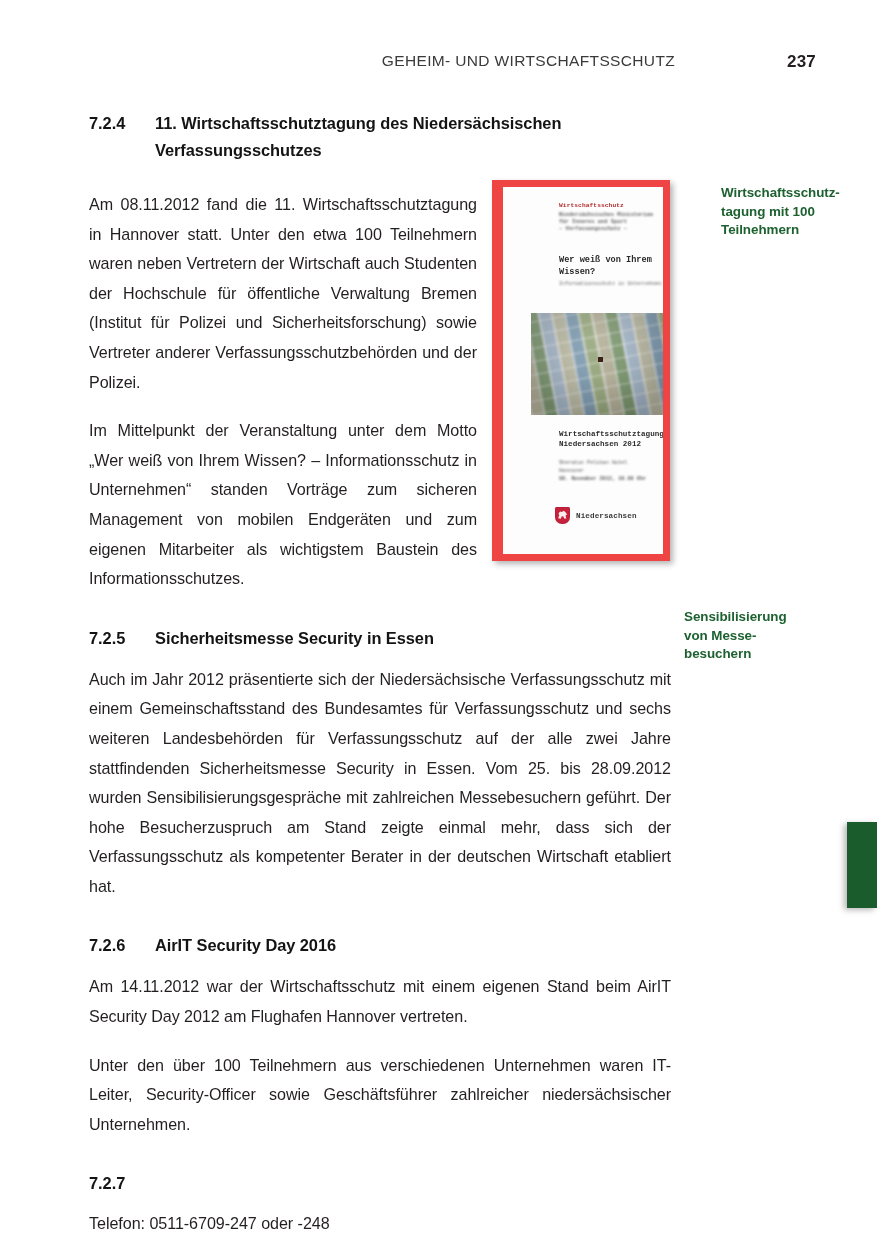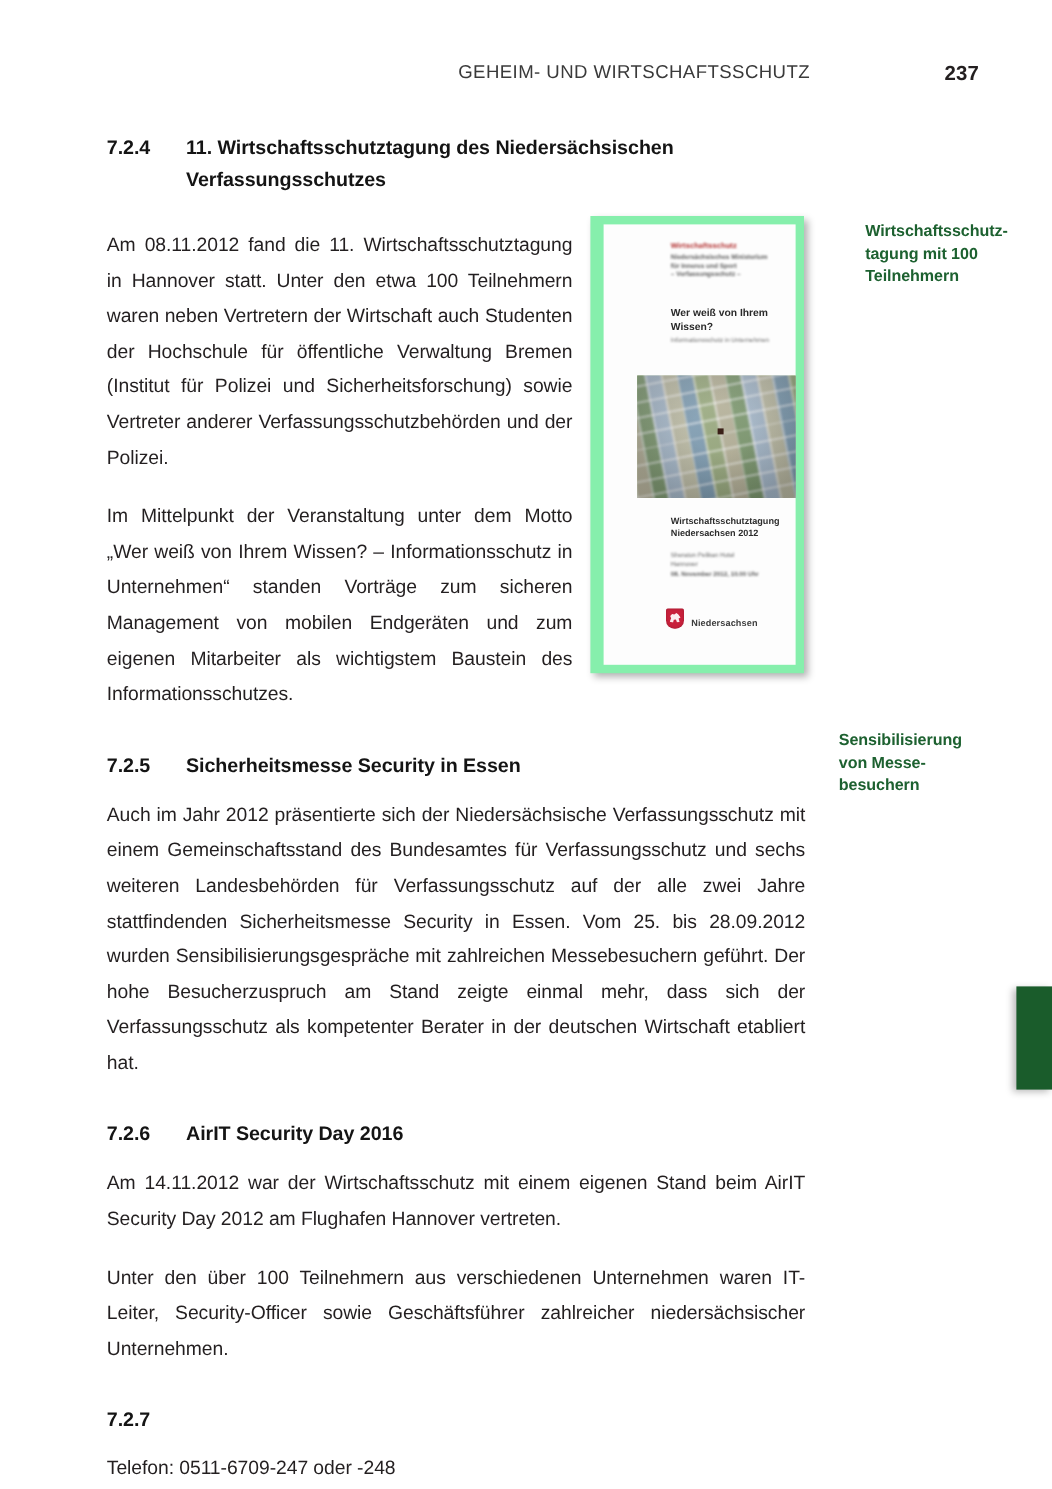--- a/index.html
+++ b/index.html
@@ -97,32 +97,33 @@
   .margin-note {
     position: absolute;
     width: 150px;
     font-weight: 700;
     font-size: 13.4px;
     line-height: 18.6px;
     color: #1d6130;
     letter-spacing: -0.05px;
   }
   #note-1 { left: 721px; top: 184px; }
-  #note-2 { left: 699px; top: 608px; }
+  #note-2 { left: 684px; top: 608px; }
 
   
   .figure {
     position: absolute;
     left: 492px;
     top: 180px;
     width: 178px;
     height: 381px;
-    background: #86efac;
+    background: #ef4444;
     box-shadow: 3px 3px 6px rgba(0,0,0,0.30);
     overflow: hidden;
+    font-family: Liberation Mono, monospace;
   }
   .flyer {
     position: absolute;
     left: 11px;
     top: 7px;
     right: 7px;
     bottom: 7px;
     background: #fdfdfd;
     overflow: hidden;
     filter: blur(0.25px);
@@ -248,21 +249,21 @@
     line-height: 8.2px;
     filter: blur(0.85px);
   }
   .flyer-foot-lines .b { font-weight: 700; }
 
   .flyer-logo {
     position: absolute;
     left: 52px;
     top: 320px;
     display: flex;
-    align-items: flex-end;
+    align-items: center;
     filter: blur(0.5px);
   }
   .shield {
     width: 15px;
     height: 17px;
     background: #c8213c;
     border-radius: 1.5px 1.5px 7px 7px;
     position: relative;
     box-shadow: inset 0 0 2px rgba(0,0,0,0.25);
   }

